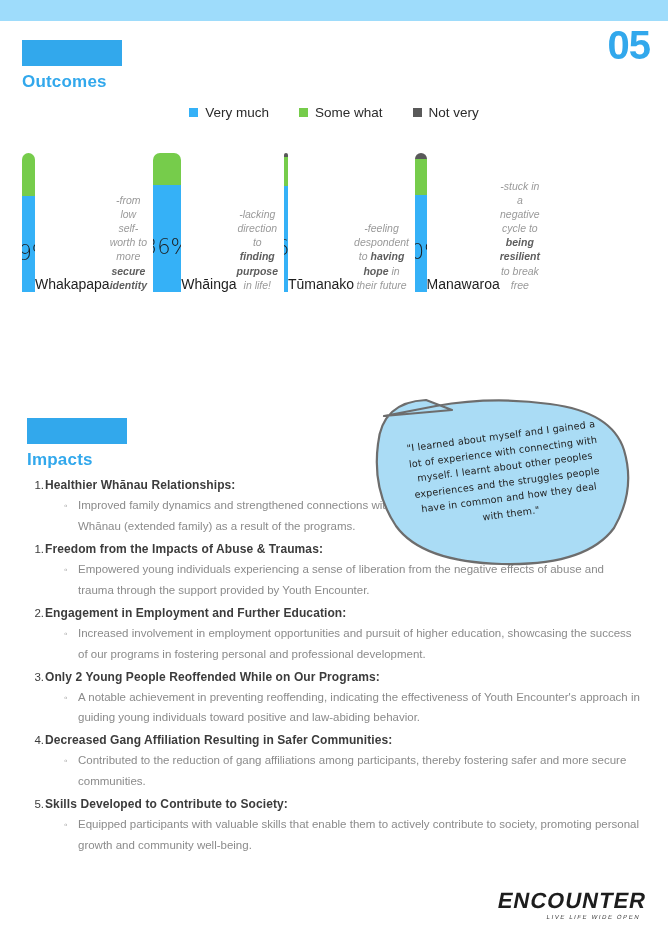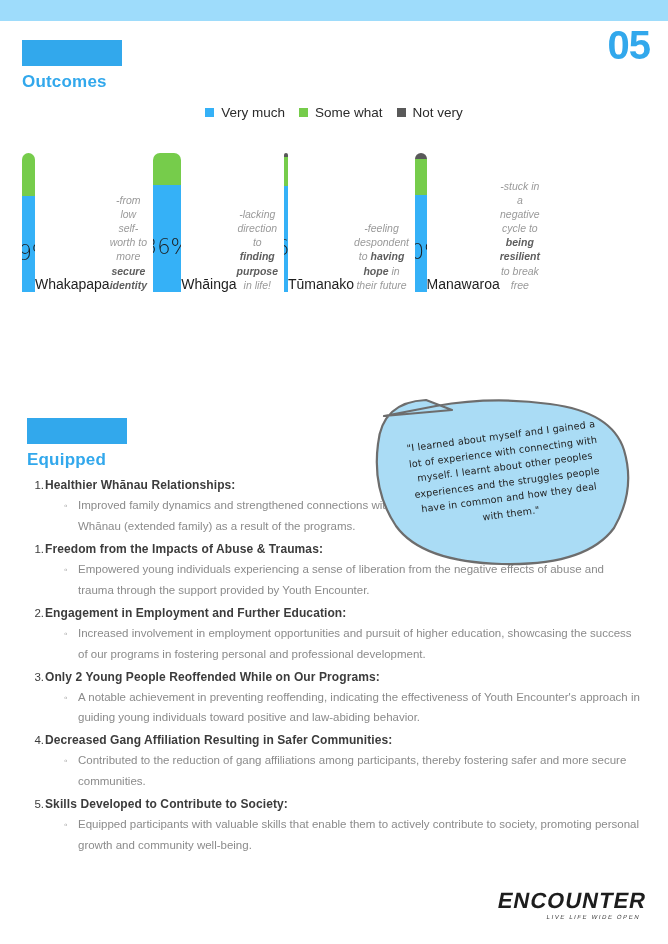--- a/index.html
+++ b/index.html
@@ -51,21 +51,21 @@
     left: 22px; top: 40px;
   }
 
   
   .legend {
     position: absolute;
     left: 0; top: 105px;
     width: 668px;
     display: flex;
     justify-content: center;
-    gap: 14px;
+    gap: 30px;
     align-items: center;
   }
   .legend-item {
     display: flex;
     align-items: center;
     gap: 7px;
   }
   .legend-chip { width: 9px; height: 9px; display: block; }
   .legend-label {
     font-size: 13.5px;
@@ -294,21 +294,21 @@
           <span class="bar-pct">70%</span>
         </div>
       </div>
       <div class="col-name">Manawaroa</div>
       <div class="col-desc">-stuck in a negative cycle to <b>being resilient</b> to break free</div>
     </div>
   </div>
 
 <div class="impacts-head">
   <div class="sec-swatch"></div>
-  <div class="sec-title">Equipped</div>
+  <div class="sec-title">Impacts</div>
 </div>
 
 <div class="impacts-list" id="impacts">
     <div class="impact-item narrow">
       <div class="impact-head-row">
         <span class="impact-num">1.</span>
         <span class="impact-title">Healthier Whānau Relationships:</span>
       </div>
       <div class="impact-body-row">
         <span class="impact-bullet">◦</span>

